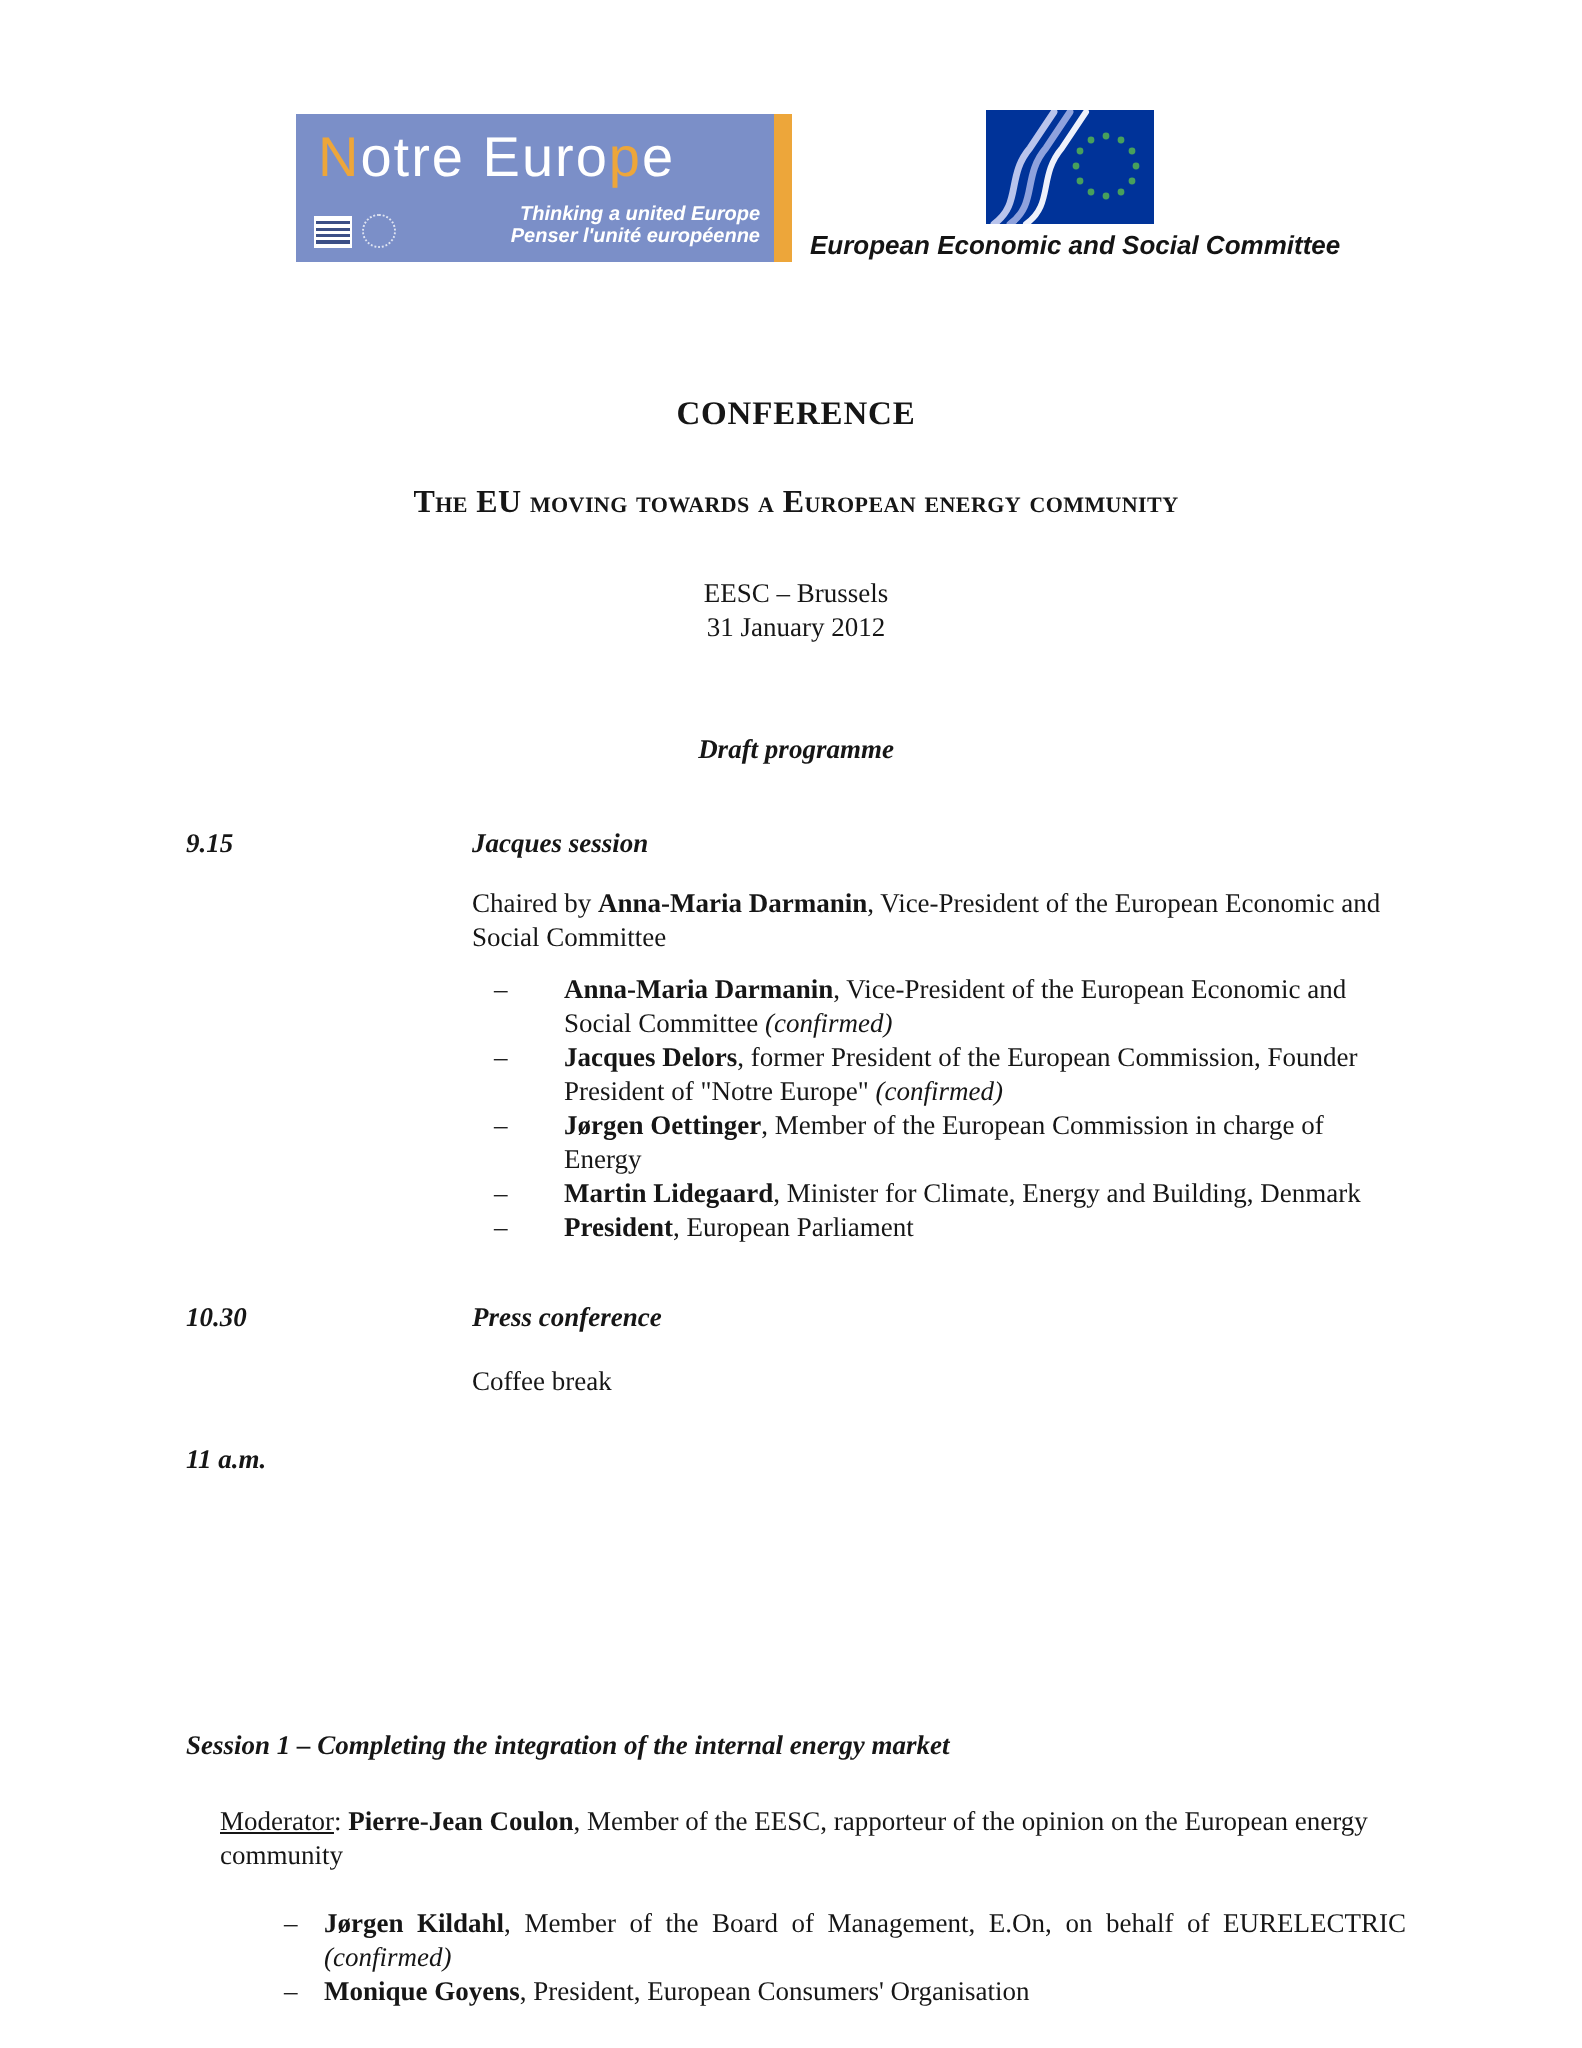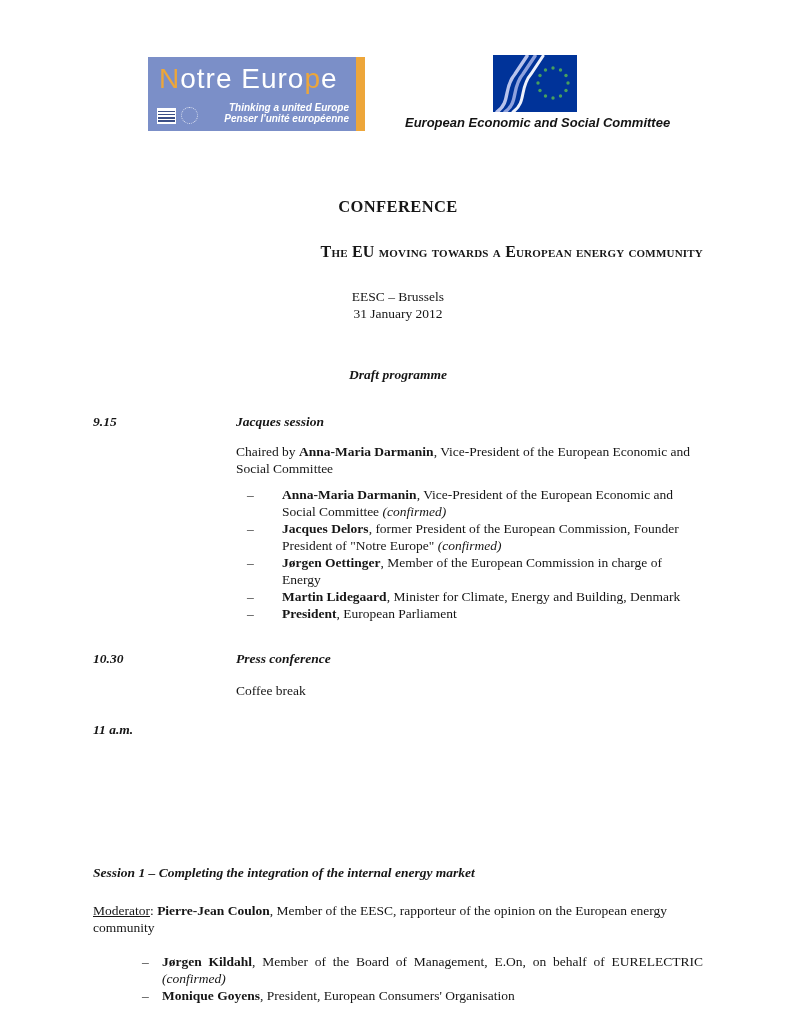--- a/index.html
+++ b/index.html
@@ -6,20 +6,21 @@
   .page{
     position:relative;width:791px;height:1024px;margin:0 auto;
     background:#ffffff;overflow:hidden;
     font-family:"Liberation Serif", serif;
     color:#161616;
   }
   
   .ne-logo{
     position:absolute;left:148px;top:57px;width:217px;height:74px;
     background:var(--ne-bg,#7b8fc8);
+    padding-left:31px;
   }
   .ne-bar{position:absolute;right:0;top:0;bottom:0;width:9px;background:var(--ne-accent,#eda63a);}
   .ne-wordmark{
     position:absolute;left:11px;top:6px;width:190px;
     font-family:"Liberation Sans", sans-serif;
     font-size:28px;line-height:32px;color:#ffffff;letter-spacing:1px;white-space:nowrap;
   }
   .ne-wordmark .accent{color:var(--ne-accent,#eda63a);}
   .ne-bottomrow{position:absolute;left:9px;right:16px;bottom:7px;display:flex;align-items:flex-end;}
   .ne-doc-icon{
@@ -46,36 +47,36 @@
   .eesc-box .star{fill:var(--eesc-stars,#47a05c);}
   .eesc-caption{
     margin-top:3px;
     font-family:"Liberation Sans", sans-serif;font-weight:bold;font-style:italic;
     font-size:13px;line-height:15px;color:#141414;white-space:nowrap;
   }
   
   .content{position:absolute;left:0;top:0;right:0;bottom:0;padding:0 88px 0 93px;}
   .doc-title{margin-top:197px;text-align:center;font-weight:bold;font-size:16.5px;letter-spacing:.4px;}
   .doc-subtitle{
-    margin-top:26px;text-align:right;font-weight:bold;font-size:16px;
+    margin-top:26px;text-align:center;font-weight:bold;font-size:16px;
     font-variant:small-caps;letter-spacing:.2px;
   }
   .venue-block{margin-top:27px;text-align:center;font-size:13.5px;line-height:17px;}
   .draft-label{margin-top:45px;text-align:center;font-weight:bold;font-style:italic;font-size:13.5px;}
   .sch-row{display:flex;font-size:13.5px;line-height:17px;}
   .sch-time{flex:0 0 143px;font-weight:bold;font-style:italic;}
   .sch-desc{flex:1;}
   .sch-title{font-weight:bold;font-style:italic;}
   .row-830{margin-top:43px;}
   .row-915{margin-top:30px;}
   .row-1030{margin-top:28px;justify-content:center;}
   .row-11{margin-top:22px;flex-direction:column;}
   .opening-intro{margin-top:13px;}
   .press-note{margin-top:15px;}
-  .session-intro{margin-top:21px;}
+  .session-intro{margin-top:21px;margin-left:17px;}
   .bullets{margin-top:9px;}
   .bullets.session{margin-top:17px;}
   .bullets.opening{padding-left:11px;}
   .bullets.session{padding-left:49px;}
   .bullet{display:flex;}
   .bullets.opening .dash{flex:0 0 35px;}
   .bullets.session .dash{flex:0 0 20px;}
   .btxt{flex:1;}
   .bullets.session .btxt{text-align:justify;}
   .b{font-weight:bold;}

